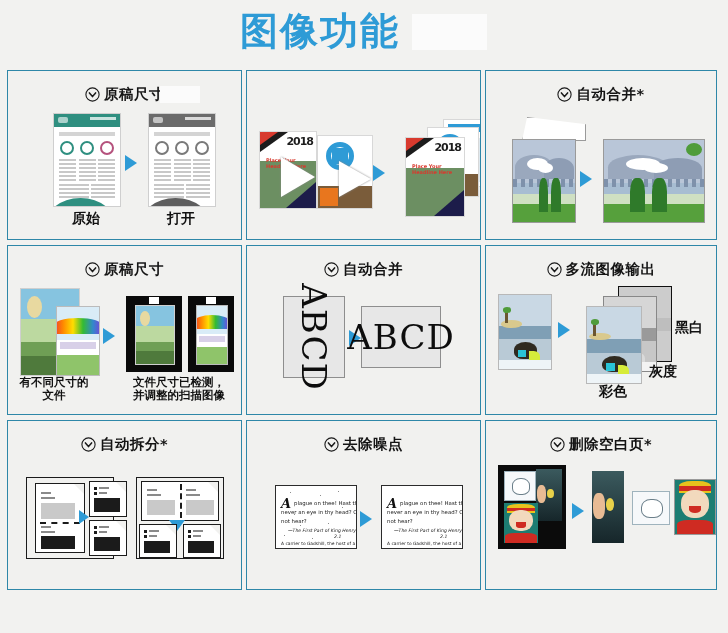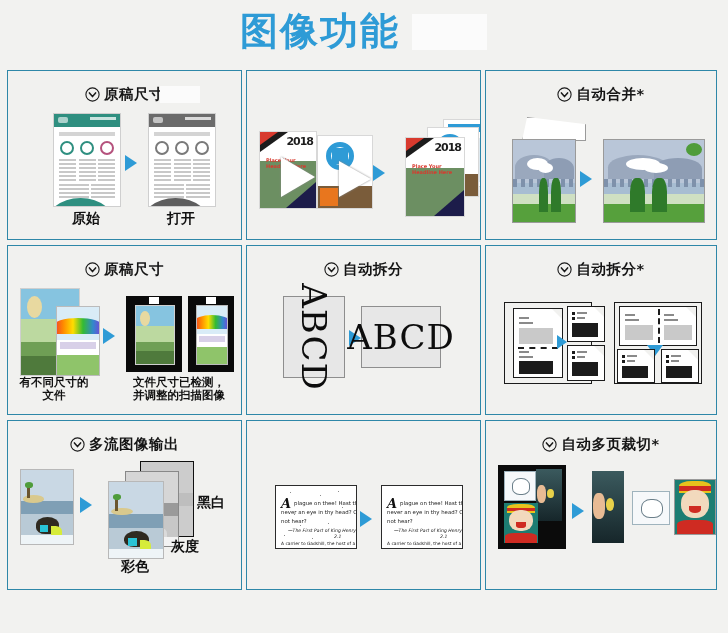--- a/index.html
+++ b/index.html
@@ -398,31 +398,88 @@
     </div>
 
     <div class="panel">
       <div class="panel-head">
         <span class="chev-icon">
           <svg width="15" height="15" viewBox="0 0 15 15">
               <circle cx="7.5" cy="7.5" r="6.6" fill="none" stroke="#1a1a1a" stroke-width="1.1"></circle>
               <path d="M4.4 5.9 L7.5 9.6 L10.6 5.9" fill="none" stroke="#1a1a1a" stroke-width="1.5" stroke-linecap="round" stroke-linejoin="round"></path>
             </svg>
         </span>
-        <span class="panel-title">自动拆分</span>
+        <span class="panel-title">自动合并</span>
       </div>
 
       <div class="stage">
         <div class="abcbox" style="left:36px;top:16px;width:60px;height:80px;">
           <span class="abc-v">ABCD</span>
         </div>
         <div class="arrow" style="left:102px;top:50px;"></div>
         <div class="abcbox" style="left:114px;top:26px;width:78px;height:60px;">
           <span class="abc-h">ABCD</span>
         </div>
+      </div>
+    </div>
+
+    <div class="panel">
+      <div class="panel-head">
+        <span class="chev-icon">
+          <svg width="15" height="15" viewBox="0 0 15 15">
+              <circle cx="7.5" cy="7.5" r="6.6" fill="none" stroke="#1a1a1a" stroke-width="1.1"></circle>
+              <path d="M4.4 5.9 L7.5 9.6 L10.6 5.9" fill="none" stroke="#1a1a1a" stroke-width="1.5" stroke-linecap="round" stroke-linejoin="round"></path>
+            </svg>
+        </span>
+        <span class="panel-title">多流图像输出</span>
+      </div>
+
+      <div class="stage">
+        <div class="beach" style="position:absolute;left:12px;top:14px;width:52px;height:74px;border:1px solid #b8b8b8;">
+          <i class="sand"></i>
+            <i class="palm"></i>
+            <i class="leaf"></i>
+            <i class="wave"></i>
+            <i class="swim"></i>
+            <i class="suit"></i>
+            <i class="fin"></i>
+        </div>
+        <div class="arrow" style="left:72px;top:42px;"></div>
+
+        <div class="beach bwimg" style="position:absolute;left:132px;top:6px;width:52px;height:74px;border:1px solid #666;">
+          <i class="sand"></i>
+            <i class="palm"></i>
+            <i class="leaf"></i>
+            <i class="wave"></i>
+            <i class="swim"></i>
+            <i class="suit"></i>
+            <i class="fin"></i>
+        </div>
+        <div class="beach grayimg" style="position:absolute;left:117px;top:16px;width:52px;height:74px;border:1px solid #888;">
+          <i class="sand"></i>
+            <i class="palm"></i>
+            <i class="leaf"></i>
+            <i class="wave"></i>
+            <i class="swim"></i>
+            <i class="suit"></i>
+            <i class="fin"></i>
+        </div>
+        <div class="beach" style="position:absolute;left:100px;top:26px;width:54px;height:76px;border:1px solid #b8b8b8;">
+          <i class="sand"></i>
+            <i class="palm"></i>
+            <i class="leaf"></i>
+            <i class="wave"></i>
+            <i class="swim"></i>
+            <i class="suit"></i>
+            <i class="fin"></i>
+        </div>
+
+        <div class="cap" style="left:100px;top:104px;width:54px;">彩色</div>
+        <div class="cap" style="left:150px;top:84px;width:54px;">灰度</div>
+        <div class="cap" style="left:176px;top:40px;width:54px;">黑白</div>
       </div>
     </div>
 
     <div class="panel">
       <div class="panel-head">
         <span class="chev-icon">
           <svg width="15" height="15" viewBox="0 0 15 15">
               <circle cx="7.5" cy="7.5" r="6.6" fill="none" stroke="#1a1a1a" stroke-width="1.1"></circle>
               <path d="M4.4 5.9 L7.5 9.6 L10.6 5.9" fill="none" stroke="#1a1a1a" stroke-width="1.5" stroke-linecap="round" stroke-linejoin="round"></path>
             </svg>
@@ -495,70 +552,22 @@
     </div>
 
     <div class="panel">
       <div class="panel-head">
         <span class="chev-icon">
           <svg width="15" height="15" viewBox="0 0 15 15">
               <circle cx="7.5" cy="7.5" r="6.6" fill="none" stroke="#1a1a1a" stroke-width="1.1"></circle>
               <path d="M4.4 5.9 L7.5 9.6 L10.6 5.9" fill="none" stroke="#1a1a1a" stroke-width="1.5" stroke-linecap="round" stroke-linejoin="round"></path>
             </svg>
         </span>
-        <span class="panel-title">多流图像输出</span>
-      </div>
-
-      <div class="stage">
-        <div class="beach" style="position:absolute;left:12px;top:14px;width:52px;height:74px;border:1px solid #b8b8b8;">
-          <i class="sand"></i>
-            <i class="palm"></i>
-            <i class="leaf"></i>
-            <i class="wave"></i>
-            <i class="swim"></i>
-            <i class="suit"></i>
-            <i class="fin"></i>
-        </div>
-        <div class="arrow" style="left:72px;top:42px;"></div>
-
-        <div class="beach bwimg" style="position:absolute;left:132px;top:6px;width:52px;height:74px;border:1px solid #666;">
-          <i class="sand"></i>
-            <i class="palm"></i>
-            <i class="leaf"></i>
-            <i class="wave"></i>
-            <i class="swim"></i>
-            <i class="suit"></i>
-            <i class="fin"></i>
-        </div>
-        <div class="beach grayimg" style="position:absolute;left:117px;top:16px;width:52px;height:74px;border:1px solid #888;">
-          <i class="sand"></i>
-            <i class="palm"></i>
-            <i class="leaf"></i>
-            <i class="wave"></i>
-            <i class="swim"></i>
-            <i class="suit"></i>
-            <i class="fin"></i>
-        </div>
-        <div class="beach" style="position:absolute;left:100px;top:26px;width:54px;height:76px;border:1px solid #b8b8b8;">
-          <i class="sand"></i>
-            <i class="palm"></i>
-            <i class="leaf"></i>
-            <i class="wave"></i>
-            <i class="swim"></i>
-            <i class="suit"></i>
-            <i class="fin"></i>
-        </div>
-
-        <div class="cap" style="left:100px;top:104px;width:54px;">彩色</div>
-        <div class="cap" style="left:150px;top:84px;width:54px;">灰度</div>
-        <div class="cap" style="left:176px;top:40px;width:54px;">黑白</div>
-      </div>
-    </div>
-
-    <div class="panel">
+        <span class="panel-title">去除噪点</span>
+      </div>
 
       <div class="stage">
         <div class="textcard" style="left:28px;top:30px;width:80px;height:62px;">
           <span class="dropcap">A</span>
           <span class="tl" style="top:14px;">plague on thee! Hast thou</span>
           <span class="tl2" style="top:23px;">never an eye in thy head? Canst</span>
           <span class="tl2" style="top:32px;">not hear?</span>
           <span class="src" style="top:42px;">—The First Part of King Henry the Fourth</span>
           <span class="src" style="left:58px;top:48px;">2.1</span>
           <span class="foot" style="top:55px;">A carrier to Gadshill, the host of a tavern</span>
@@ -587,21 +596,21 @@
     </div>
 
     <div class="panel">
       <div class="panel-head">
         <span class="chev-icon">
           <svg width="15" height="15" viewBox="0 0 15 15">
               <circle cx="7.5" cy="7.5" r="6.6" fill="none" stroke="#1a1a1a" stroke-width="1.1"></circle>
               <path d="M4.4 5.9 L7.5 9.6 L10.6 5.9" fill="none" stroke="#1a1a1a" stroke-width="1.5" stroke-linecap="round" stroke-linejoin="round"></path>
             </svg>
         </span>
-        <span class="panel-title">自动多页裁切*</span>
+        <span class="panel-title">删除空白页*</span>
       </div>
 
       <div class="stage">
         <div class="cropbg" style="left:12px;top:10px;width:68px;height:84px;">
           <div class="sketch" style="left:6px;top:6px;width:30px;height:28px;">
               <i class="cat"></i>
             </div>
           <div class="darkscene" style="left:38px;top:4px;width:26px;height:52px;">
               <i class="hand"></i>
               <i class="bird"></i>

